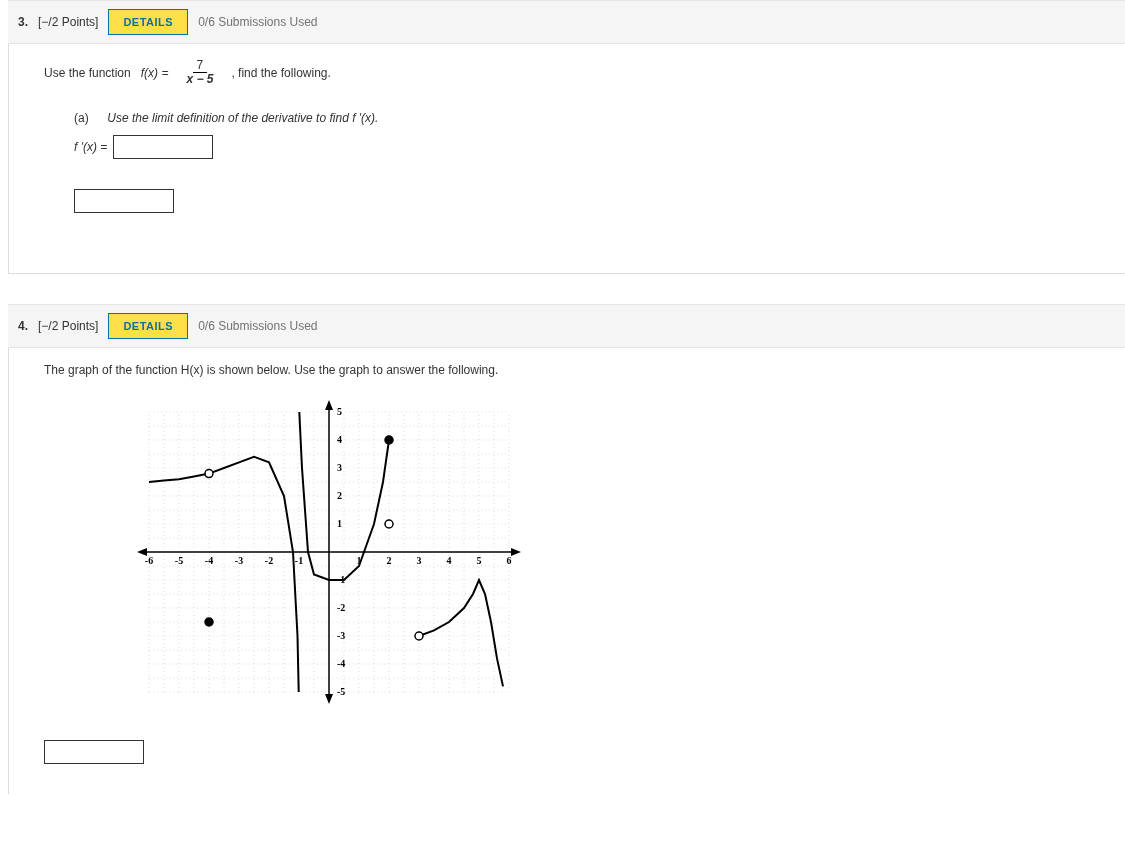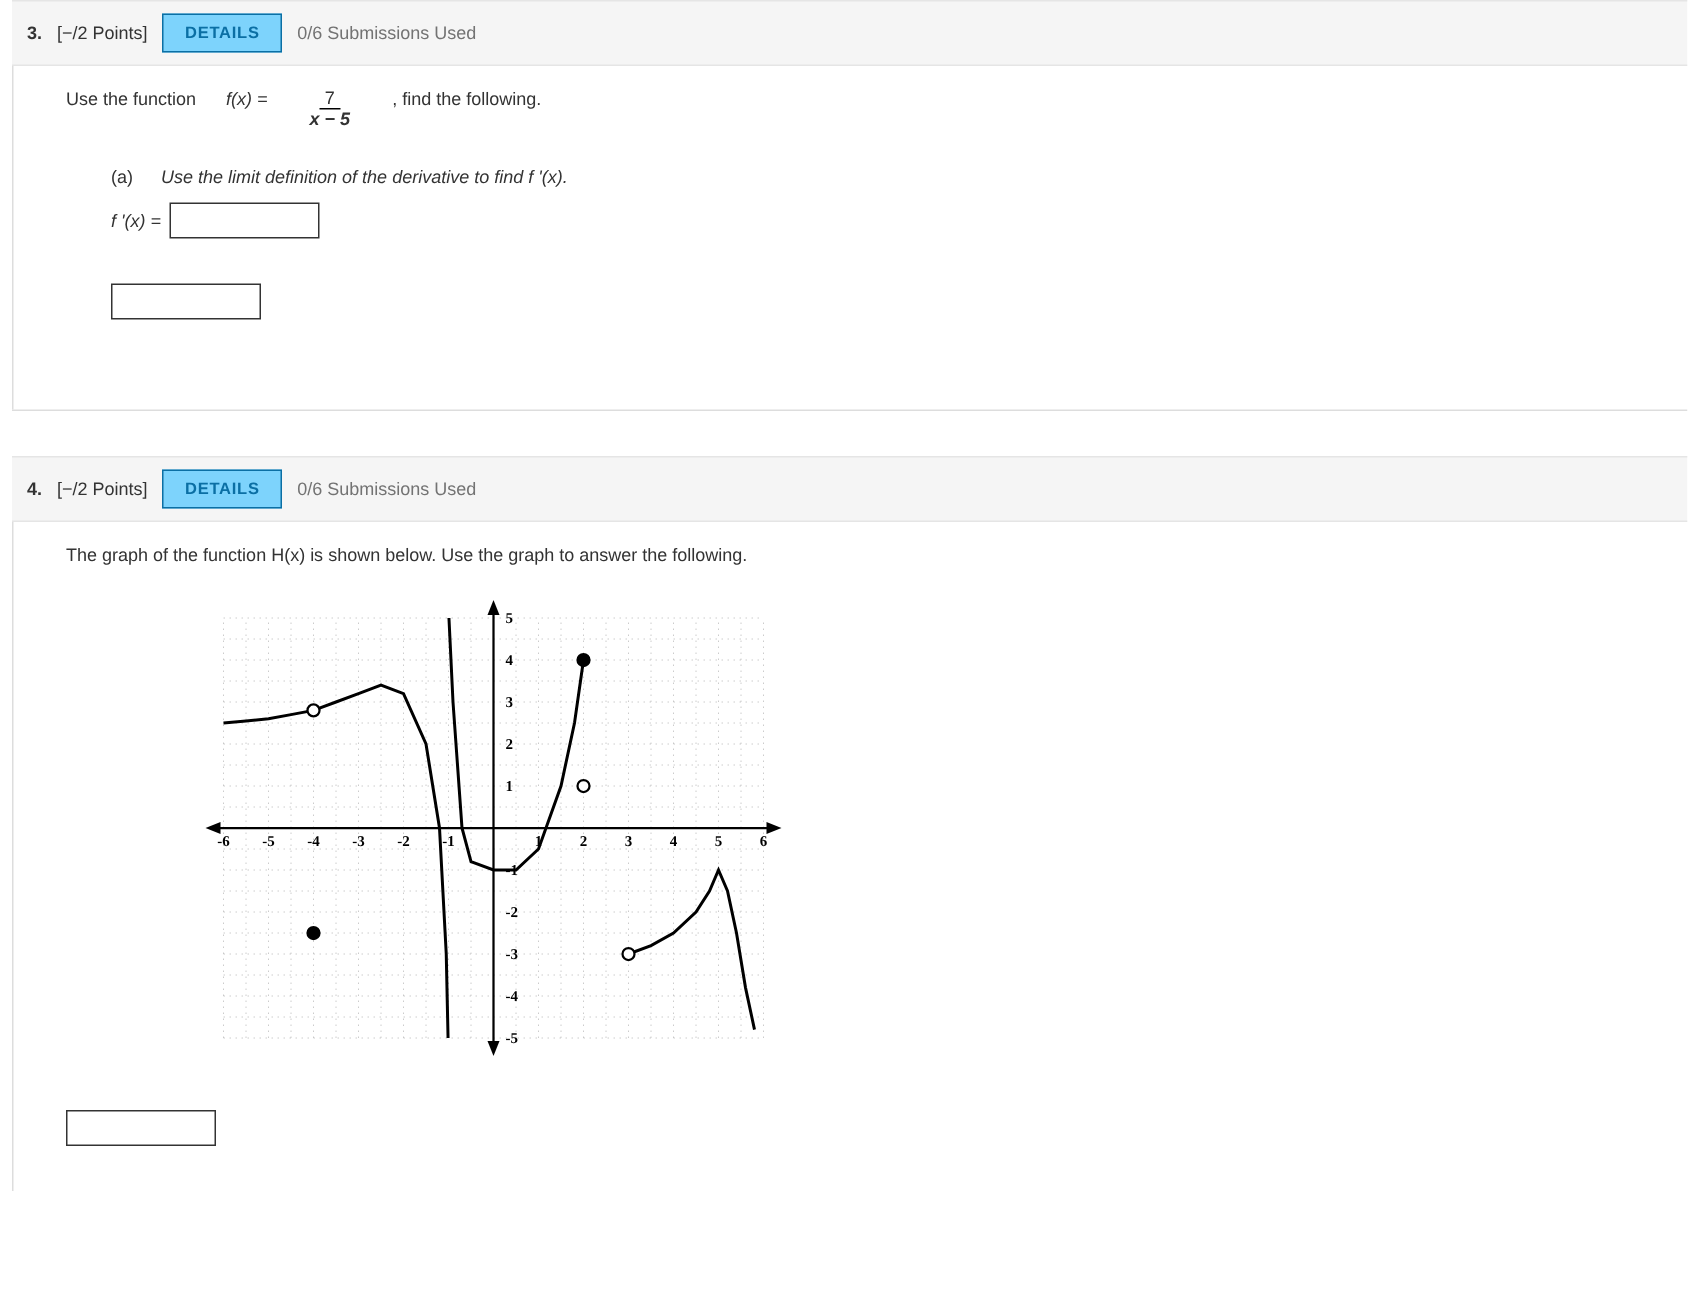--- a/index.html
+++ b/index.html
@@ -20,40 +20,40 @@
     gap: 10px;
     border-top: 1px solid #e5e5e5;
     border-bottom: 1px solid #e5e5e5;
   }
   .qnum {
     font-weight: bold;
   }
   .details-btn {
     border: 1px solid #0b6fa4;
     color: #0b6fa4;
-    background: #7dd3fc;
+    background: #fde047;
     padding: 6px 14px;
     font-size: 11px;
     font-weight: bold;
     letter-spacing: 0.5px;
     cursor: pointer;
   }
   .submissions {
     color: #737373;
   }
   .question-body {
     padding: 15px 15px 30px 35px;
     border-left: 1px solid #ddd;
     margin-left: 0;
   }
   .prompt-line {
     margin-bottom: 25px;
     display: flex;
-    align-items: flex-start;
-    gap: 20px;
+    align-items: center;
+    gap: 10px;
     flex-wrap: wrap;
   }
   .frac {
     display: inline-flex;
     flex-direction: column;
     align-items: center;
     vertical-align: middle;
     margin: 0 4px;
     line-height: 1.1;
   }

